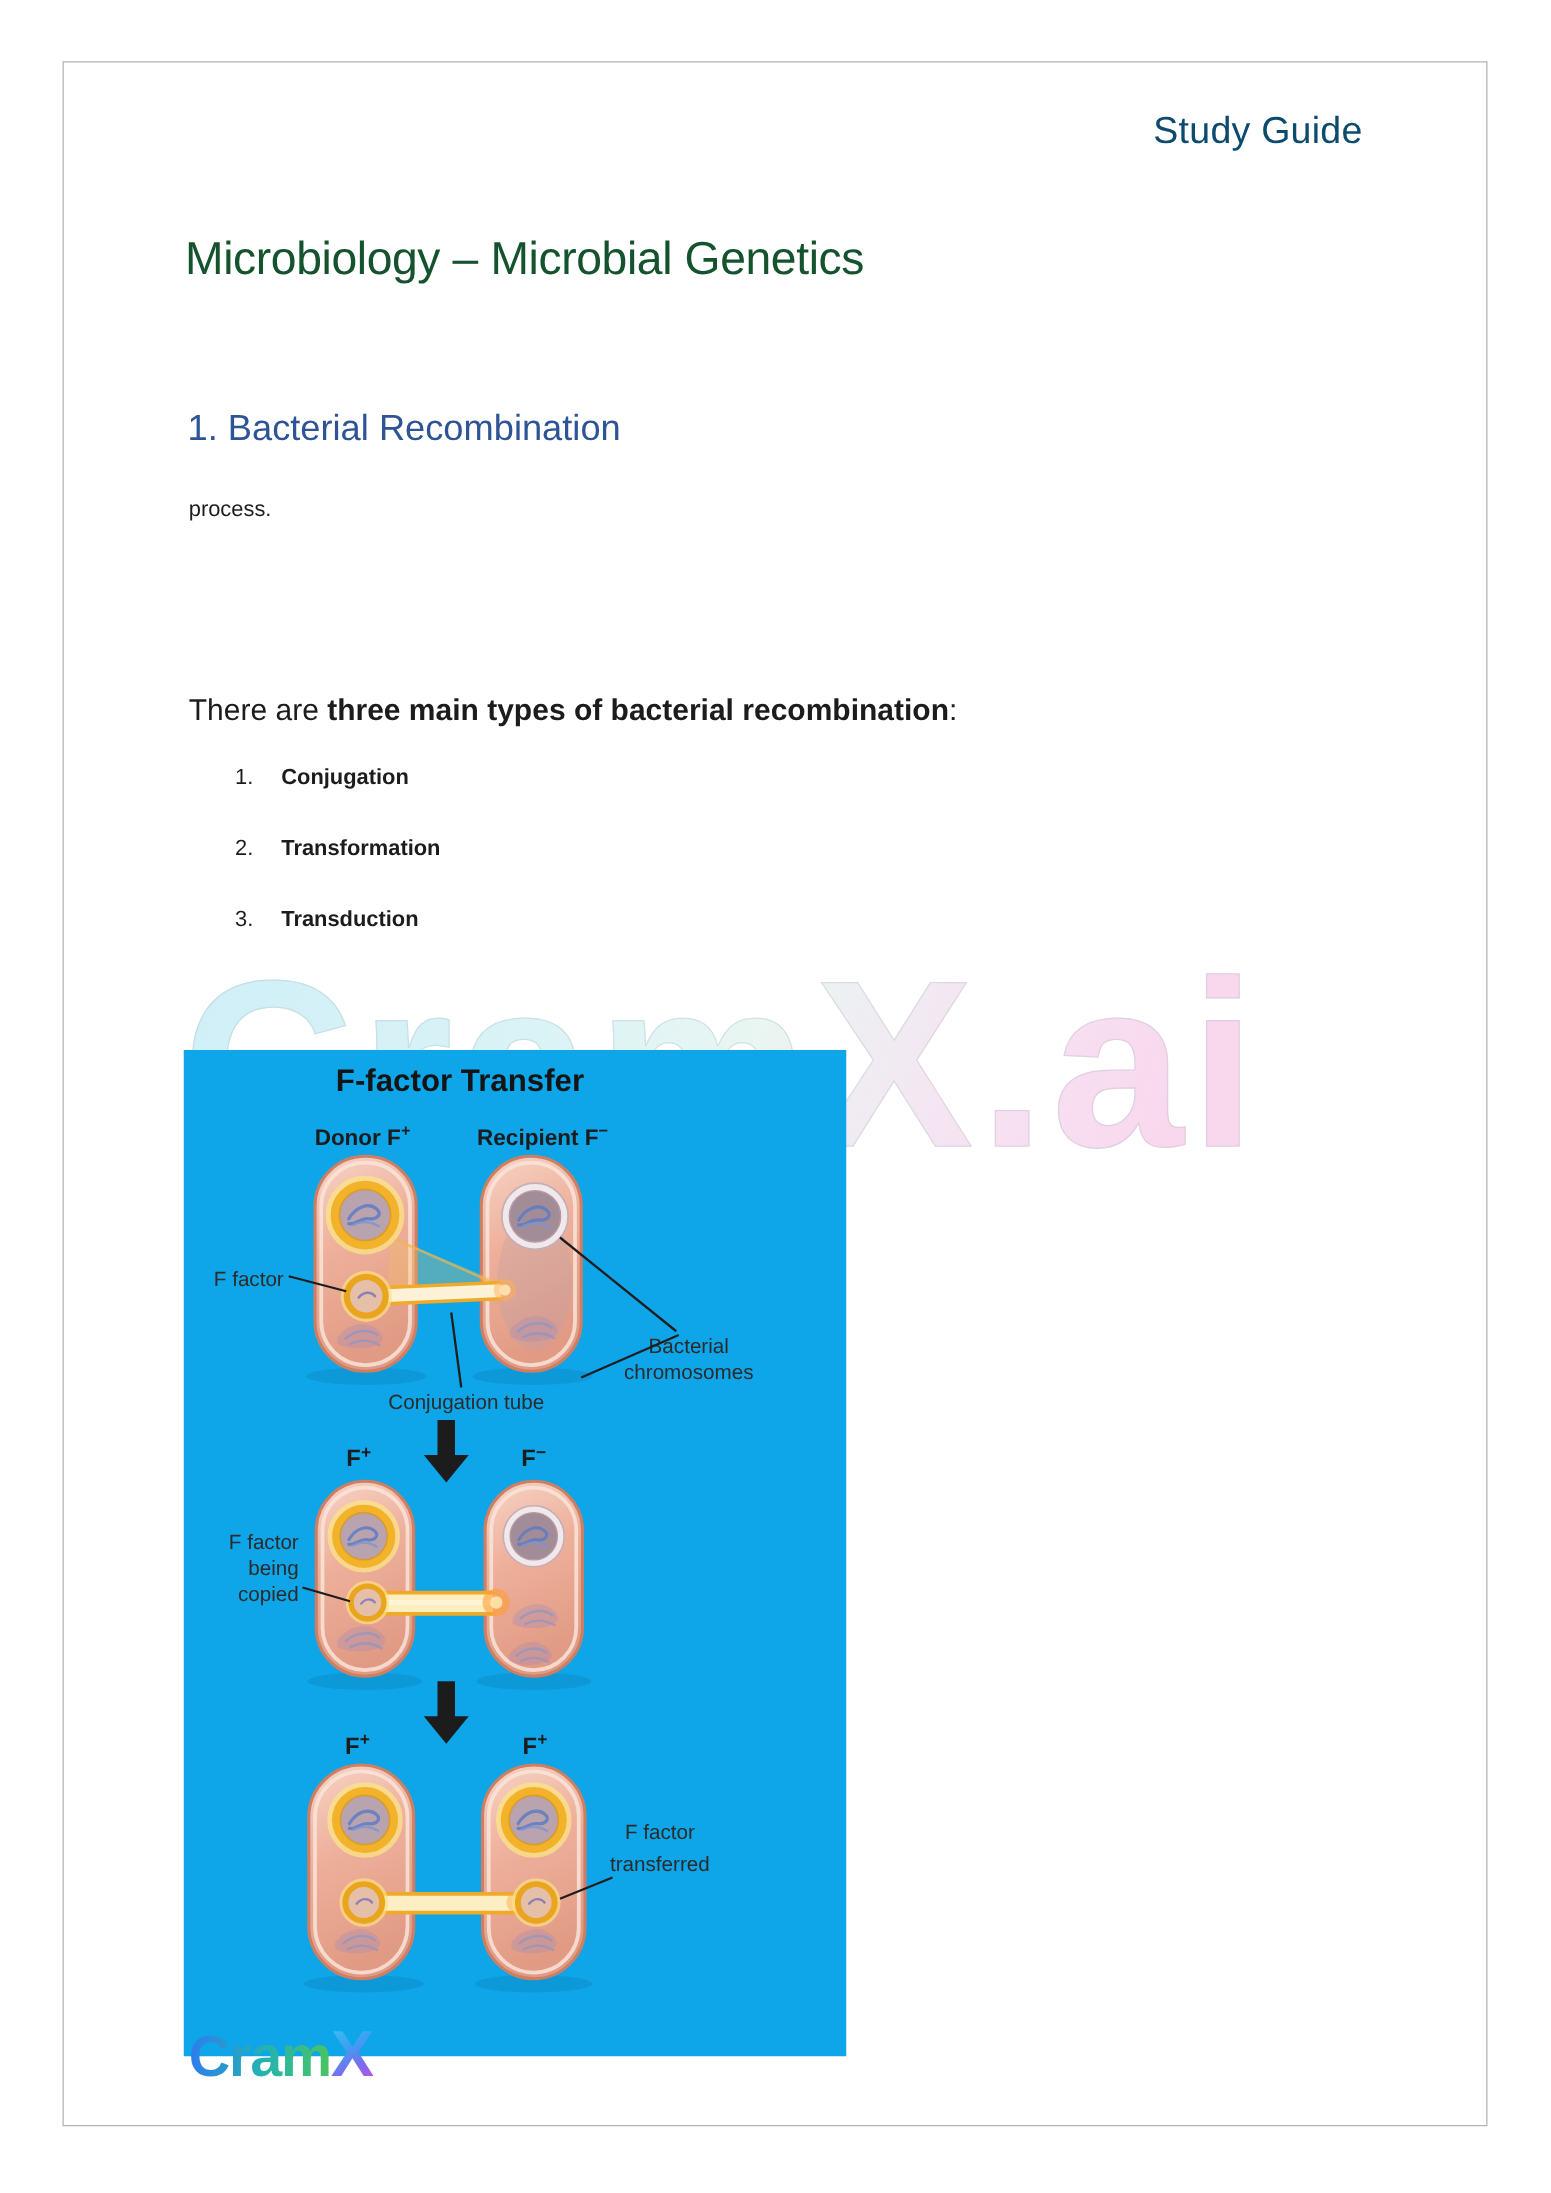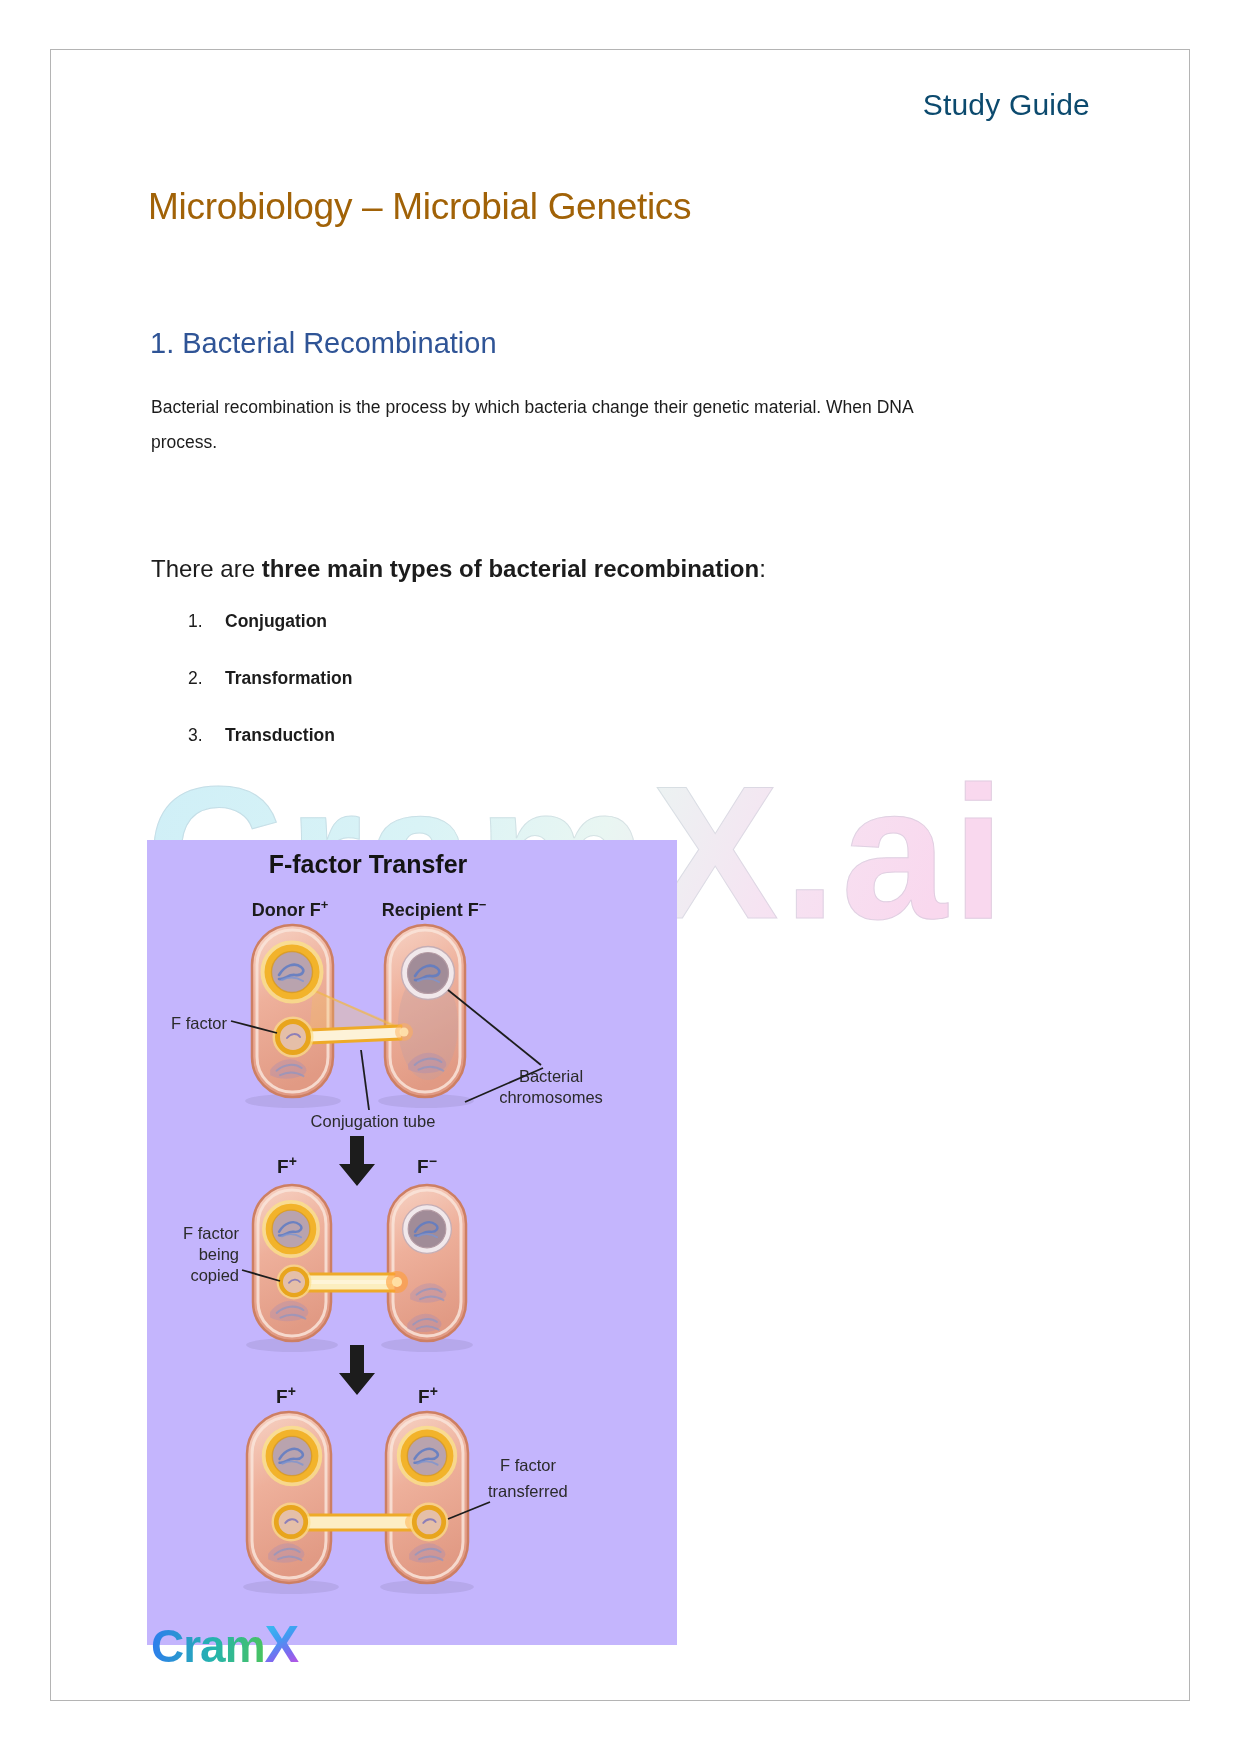--- a/index.html
+++ b/index.html
@@ -10,21 +10,21 @@
   .page-border{
     position:absolute;left:50px;top:49px;width:1140px;height:1652px;
     border:1.6px solid #b4b4b4;box-sizing:border-box;background:transparent;
   }
   .header-label{
     position:absolute;top:88px;right:151px;font-size:30px;font-weight:400;
     color:#0c4a6e;letter-spacing:0.2px;z-index:4;
   }
   .doc-title{
     position:absolute;left:148px;top:186px;margin:0;font-size:37px;font-weight:500;
-    color:#a16207;letter-spacing:-0.3px;z-index:4;
+    color:#14532d;letter-spacing:-0.3px;z-index:4;
   }
   .section-heading{
     position:absolute;left:150px;top:327px;margin:0;font-size:29px;font-weight:500;
     color:#2f5496;z-index:4;
   }
   .para{
     position:absolute;left:151px;top:390px;width:830px;font-size:17.5px;
     line-height:35.4px;color:#1c1c1c;z-index:4;
   }
   .types-line{
@@ -39,21 +39,21 @@
   .li-0{top:611px;} .li-1{top:668px;} .li-2{top:725px;}
   .watermark{
     position:absolute;left:146px;top:757px;z-index:1;white-space:nowrap;
     font-size:190px;font-weight:700;line-height:1;letter-spacing:5px;
     background:linear-gradient(110deg,#cfeff7 0%,#d9f3f6 32%,#e9f6f2 52%,#f6e3f2 72%,#f9d8ee 90%);
     -webkit-background-clip:text;background-clip:text;color:transparent;
     -webkit-text-stroke:1px rgba(163,176,190,0.28);
   }
   .figure{
     position:absolute;left:147px;top:840px;width:530px;height:805px;
-    background:#c4b5fd;z-index:2;
+    background:#0ea5e9;z-index:2;
   }
   .figure svg{display:block;width:530px;height:805px;}
   .logo{position:absolute;left:151px;top:1618px;z-index:5;line-height:1;white-space:nowrap;}
   .logo-cram{
     font-size:46px;font-weight:700;letter-spacing:-1px;
     background:linear-gradient(95deg,#2e7bf0 0%,#25b4ae 55%,#4cc45c 100%);
     -webkit-background-clip:text;background-clip:text;color:transparent;
   }
   .logo-x{
     font-size:52px;font-weight:700;
@@ -77,21 +77,20 @@
 <div>
   <div class="page-border"></div>
 
   <div class="header-label">Study Guide</div>
 
   <h1 class="doc-title">Microbiology – Microbial Genetics</h1>
 
   <h2 class="section-heading">1. Bacterial Recombination</h2>
 
   <div class="para">
-    <div>Bacterial recombination is the process by which bacteria change their genetic material. When DNA</div>
     <div>process.</div>
   </div>
 
   <div class="types-line"><span>There are </span><b>three main types of bacterial recombination</b><span>:</span></div>
 
   <div class="list-item li-0">
     <span class="num">1.</span>
     <span class="lbl">Conjugation</span>
   </div>
   <div class="list-item li-1">

